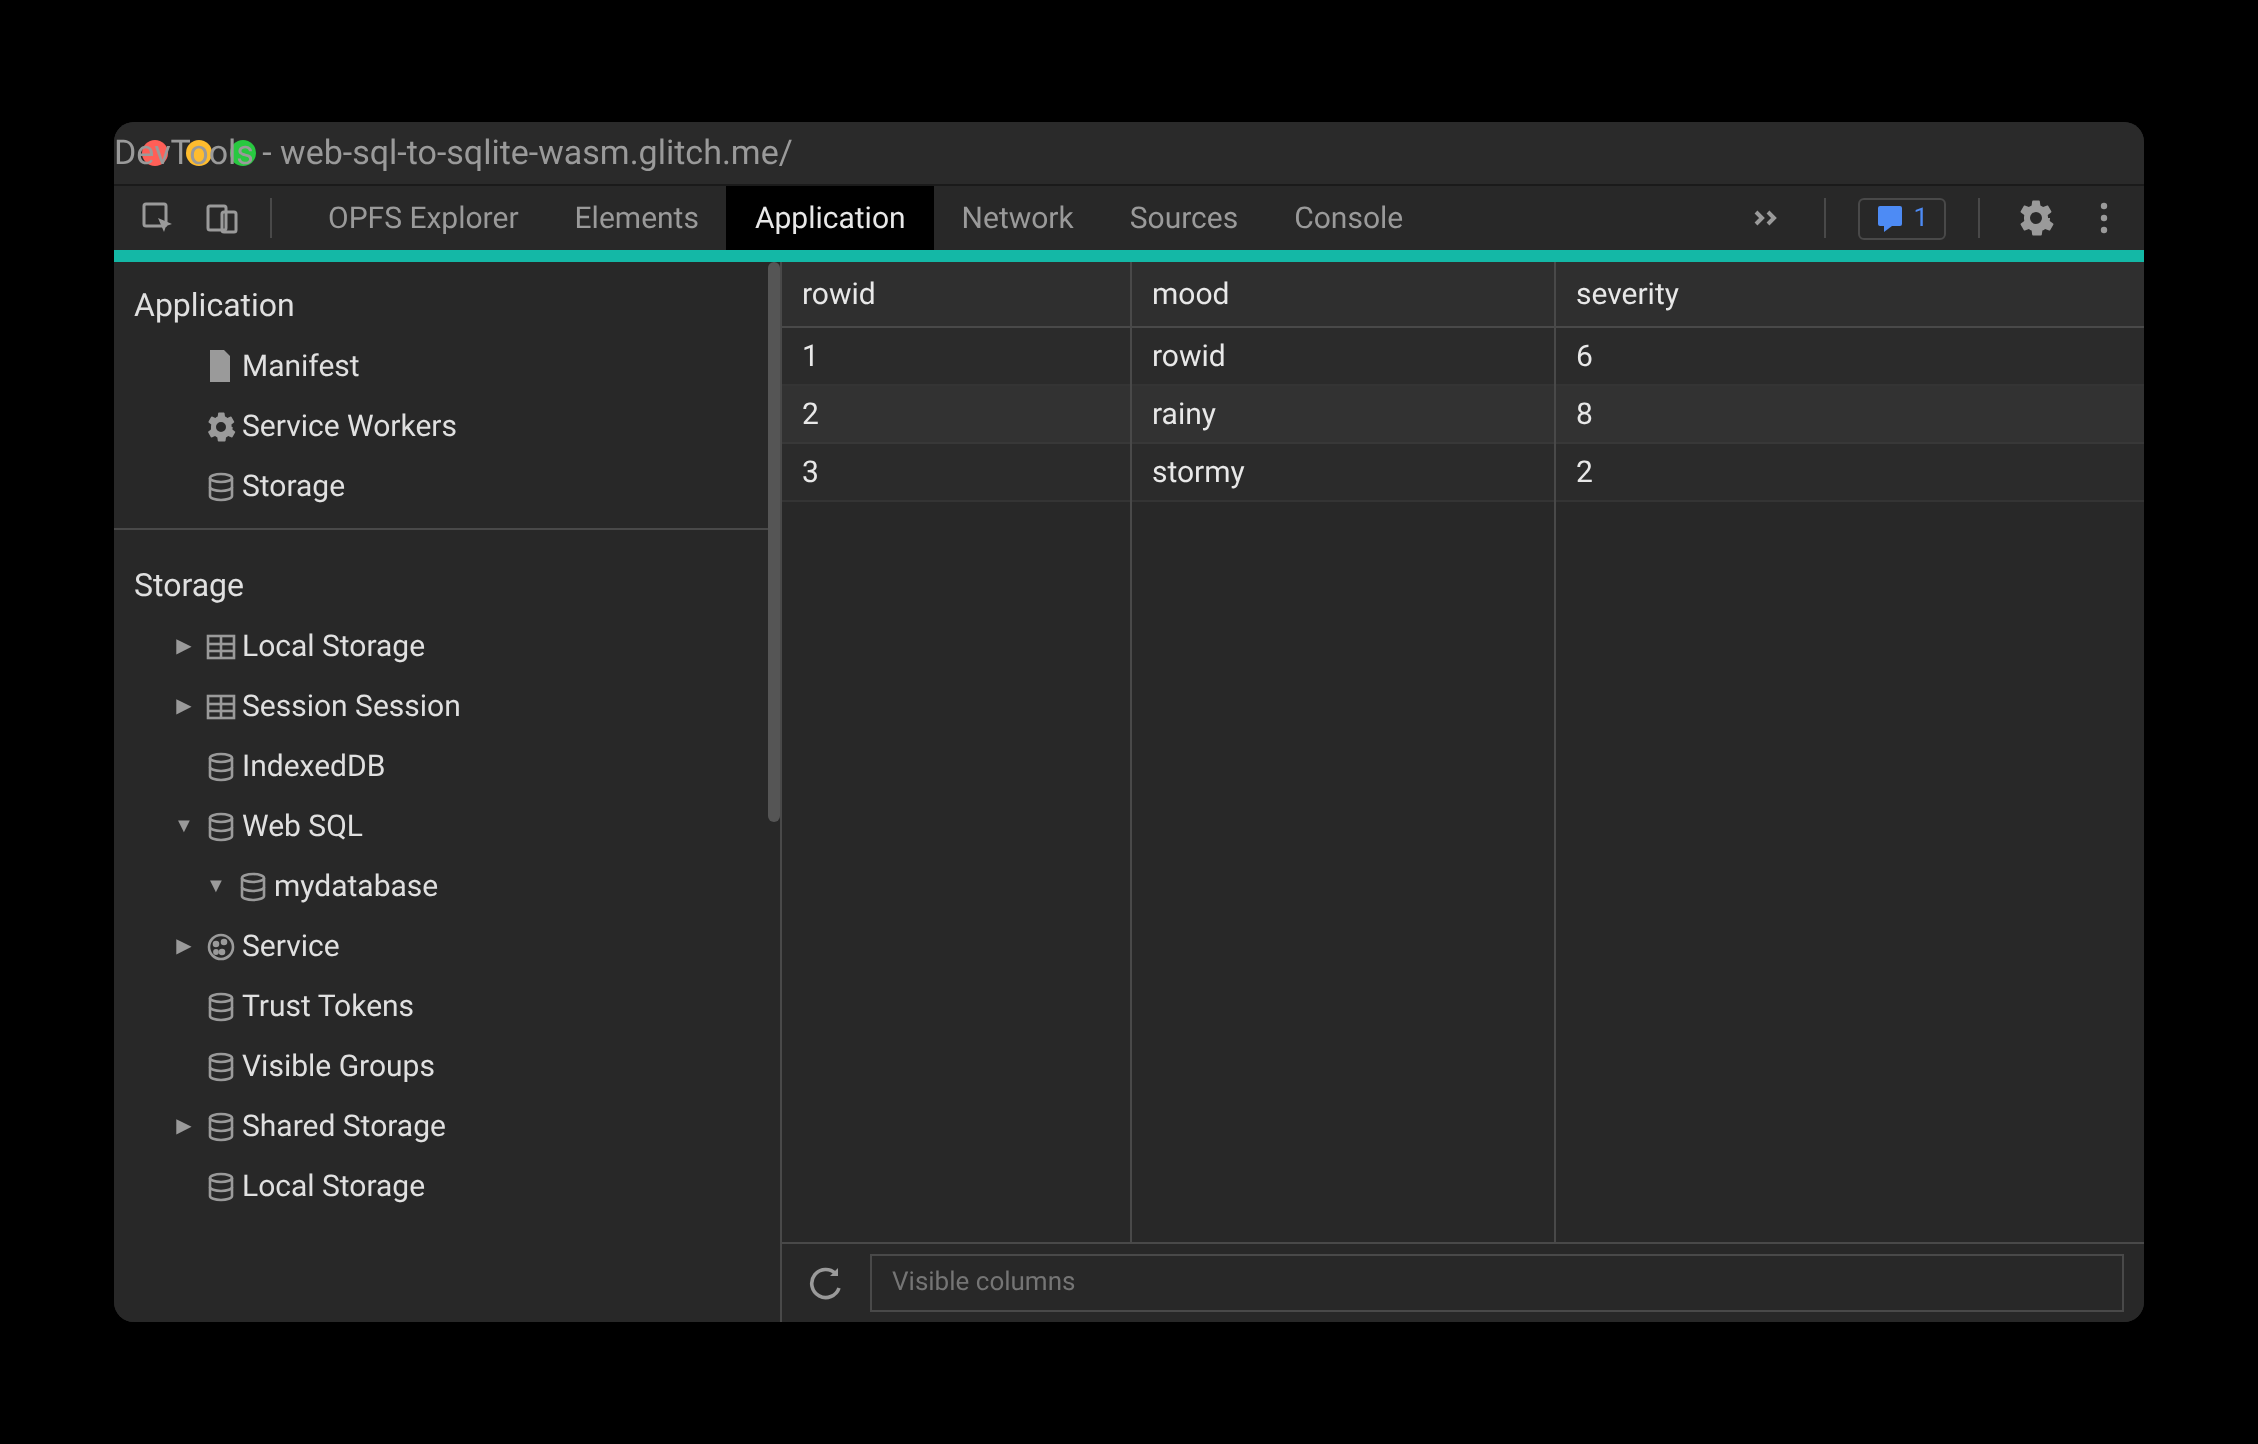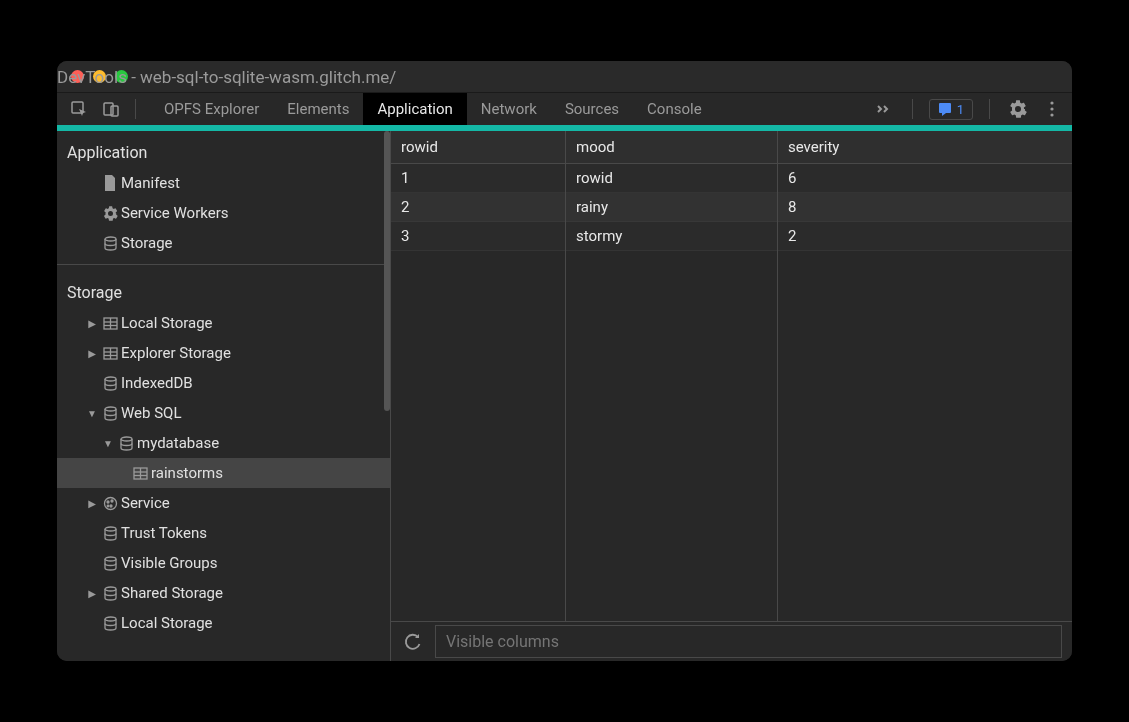--- a/index.html
+++ b/index.html
@@ -48,21 +48,21 @@
   .td { padding: 5px 10px; color: #e8e8e8; font-size: 15px; border-right: 1px solid #494949; }
   .td.c1 { width: 175px; }
   .td.c2 { width: 212px; }
   .td.c3 { flex: 1; border-right: none; }
   .table-body-grid { display:flex; flex-direction:column; flex:1; position:relative;}
   .vert-lines { position:absolute; top:0; bottom:0; display:flex; pointer-events:none;}
   .vl1 { width:175px; border-right:1px solid #494949;}
   .vl2 { width:212px; border-right:1px solid #494949;}
   .footer { height: 40px; border-top: 1px solid #494949; display: flex; align-items: center; padding: 0 10px; gap: 10px; }
   .refresh-icon { color: #9a9a9a; cursor: pointer; width:24px; display:flex; align-items:center; justify-content:center;}
-  .footer-input { flex: 1; background: #282828; border: 1px solid #494949; color: #9a9a9a; font-size: 16px; padding: 6px 10px; outline: none; }
+  .footer-input { flex: 1; background: #282828; border: 1px solid #494949; color: #9a9a9a; font-size: 13px; padding: 6px 10px; outline: none; }
   svg { display: block; }
 </style>
 </head>
 <body>
 
 <div class="window">
 
   <div class="titlebar">
     <div class="traffic">
       <div class="dot red"></div>
@@ -181,21 +181,21 @@
       <div class="tree-item indent1">
         <span class="arrow">▶</span>
         <span class="icon">
             <svg width="15" height="13" viewBox="0 0 15 13" fill="none" stroke="currentColor" stroke-width="1.3">
               <rect x="1" y="1" width="13" height="11"></rect>
               <line x1="1" y1="5" x2="14" y2="5"></line>
               <line x1="1" y1="8.5" x2="14" y2="8.5"></line>
               <line x1="7.5" y1="1" x2="7.5" y2="12"></line>
             </svg>
           </span>
-        <span>Explorer Storage</span>
+        <span>Session Session</span>
       </div>
       <div class="tree-item indent1">
         <span class="arrow"></span>
         <span class="icon">
             <svg width="15" height="15" viewBox="0 0 15 15" fill="none" stroke="currentColor" stroke-width="1.3">
               <ellipse cx="7.5" cy="3" rx="5.5" ry="2"></ellipse>
               <path d="M2 3v9c0 1.1 2.5 2 5.5 2s5.5-.9 5.5-2V3"></path>
               <path d="M2 7.5c0 1.1 2.5 2 5.5 2s5.5-.9 5.5-2"></path>
             </svg>
           </span>
@@ -215,31 +215,20 @@
       <div class="tree-item indent2">
         <span class="arrow">▼</span>
         <span class="icon">
             <svg width="15" height="15" viewBox="0 0 15 15" fill="none" stroke="currentColor" stroke-width="1.3">
               <ellipse cx="7.5" cy="3" rx="5.5" ry="2"></ellipse>
               <path d="M2 3v9c0 1.1 2.5 2 5.5 2s5.5-.9 5.5-2V3"></path>
               <path d="M2 7.5c0 1.1 2.5 2 5.5 2s5.5-.9 5.5-2"></path>
             </svg>
           </span>
         <span>mydatabase</span>
-      </div>
-      <div class="tree-item indent3 selected">
-        <span class="icon">
-            <svg width="15" height="13" viewBox="0 0 15 13" fill="none" stroke="currentColor" stroke-width="1.3">
-              <rect x="1" y="1" width="13" height="11"></rect>
-              <line x1="1" y1="5" x2="14" y2="5"></line>
-              <line x1="1" y1="8.5" x2="14" y2="8.5"></line>
-              <line x1="7.5" y1="1" x2="7.5" y2="12"></line>
-            </svg>
-          </span>
-        <span>rainstorms</span>
       </div>
       <div class="tree-item indent1">
         <span class="arrow">▶</span>
         <span class="icon">
             <svg width="15" height="15" viewBox="0 0 15 15" fill="none" stroke="currentColor" stroke-width="1.3">
               <circle cx="7.5" cy="7.5" r="6"></circle>
               <circle cx="5" cy="6" r="1" fill="currentColor"></circle>
               <circle cx="9" cy="5" r="1" fill="currentColor"></circle>
               <circle cx="8" cy="10" r="1" fill="currentColor"></circle>
               <circle cx="5" cy="10" r="0.8" fill="currentColor"></circle>

